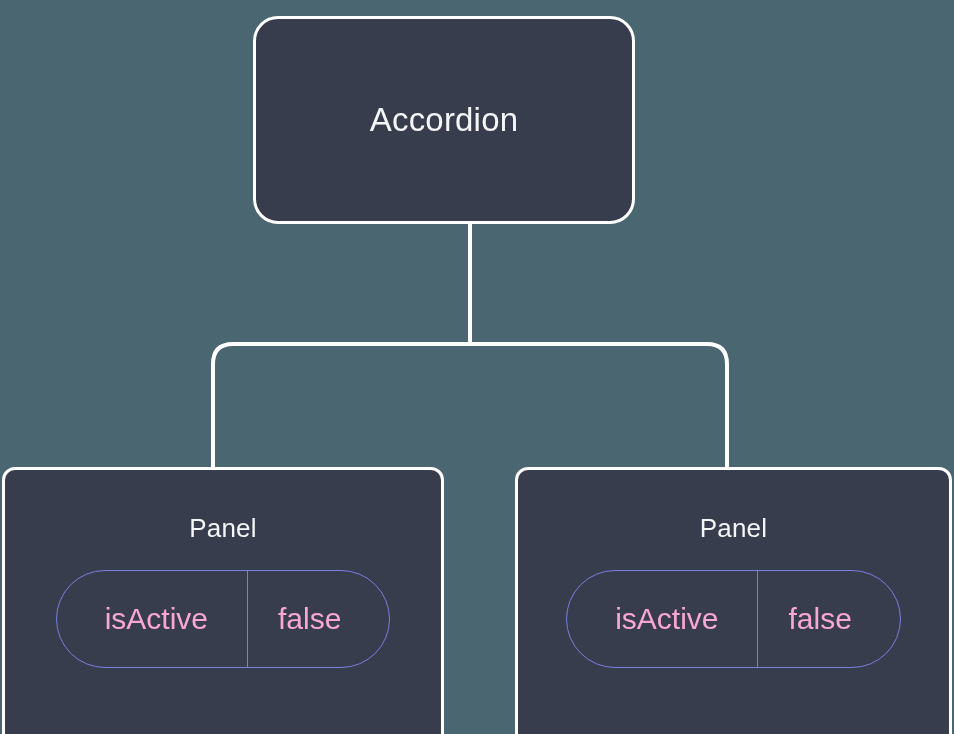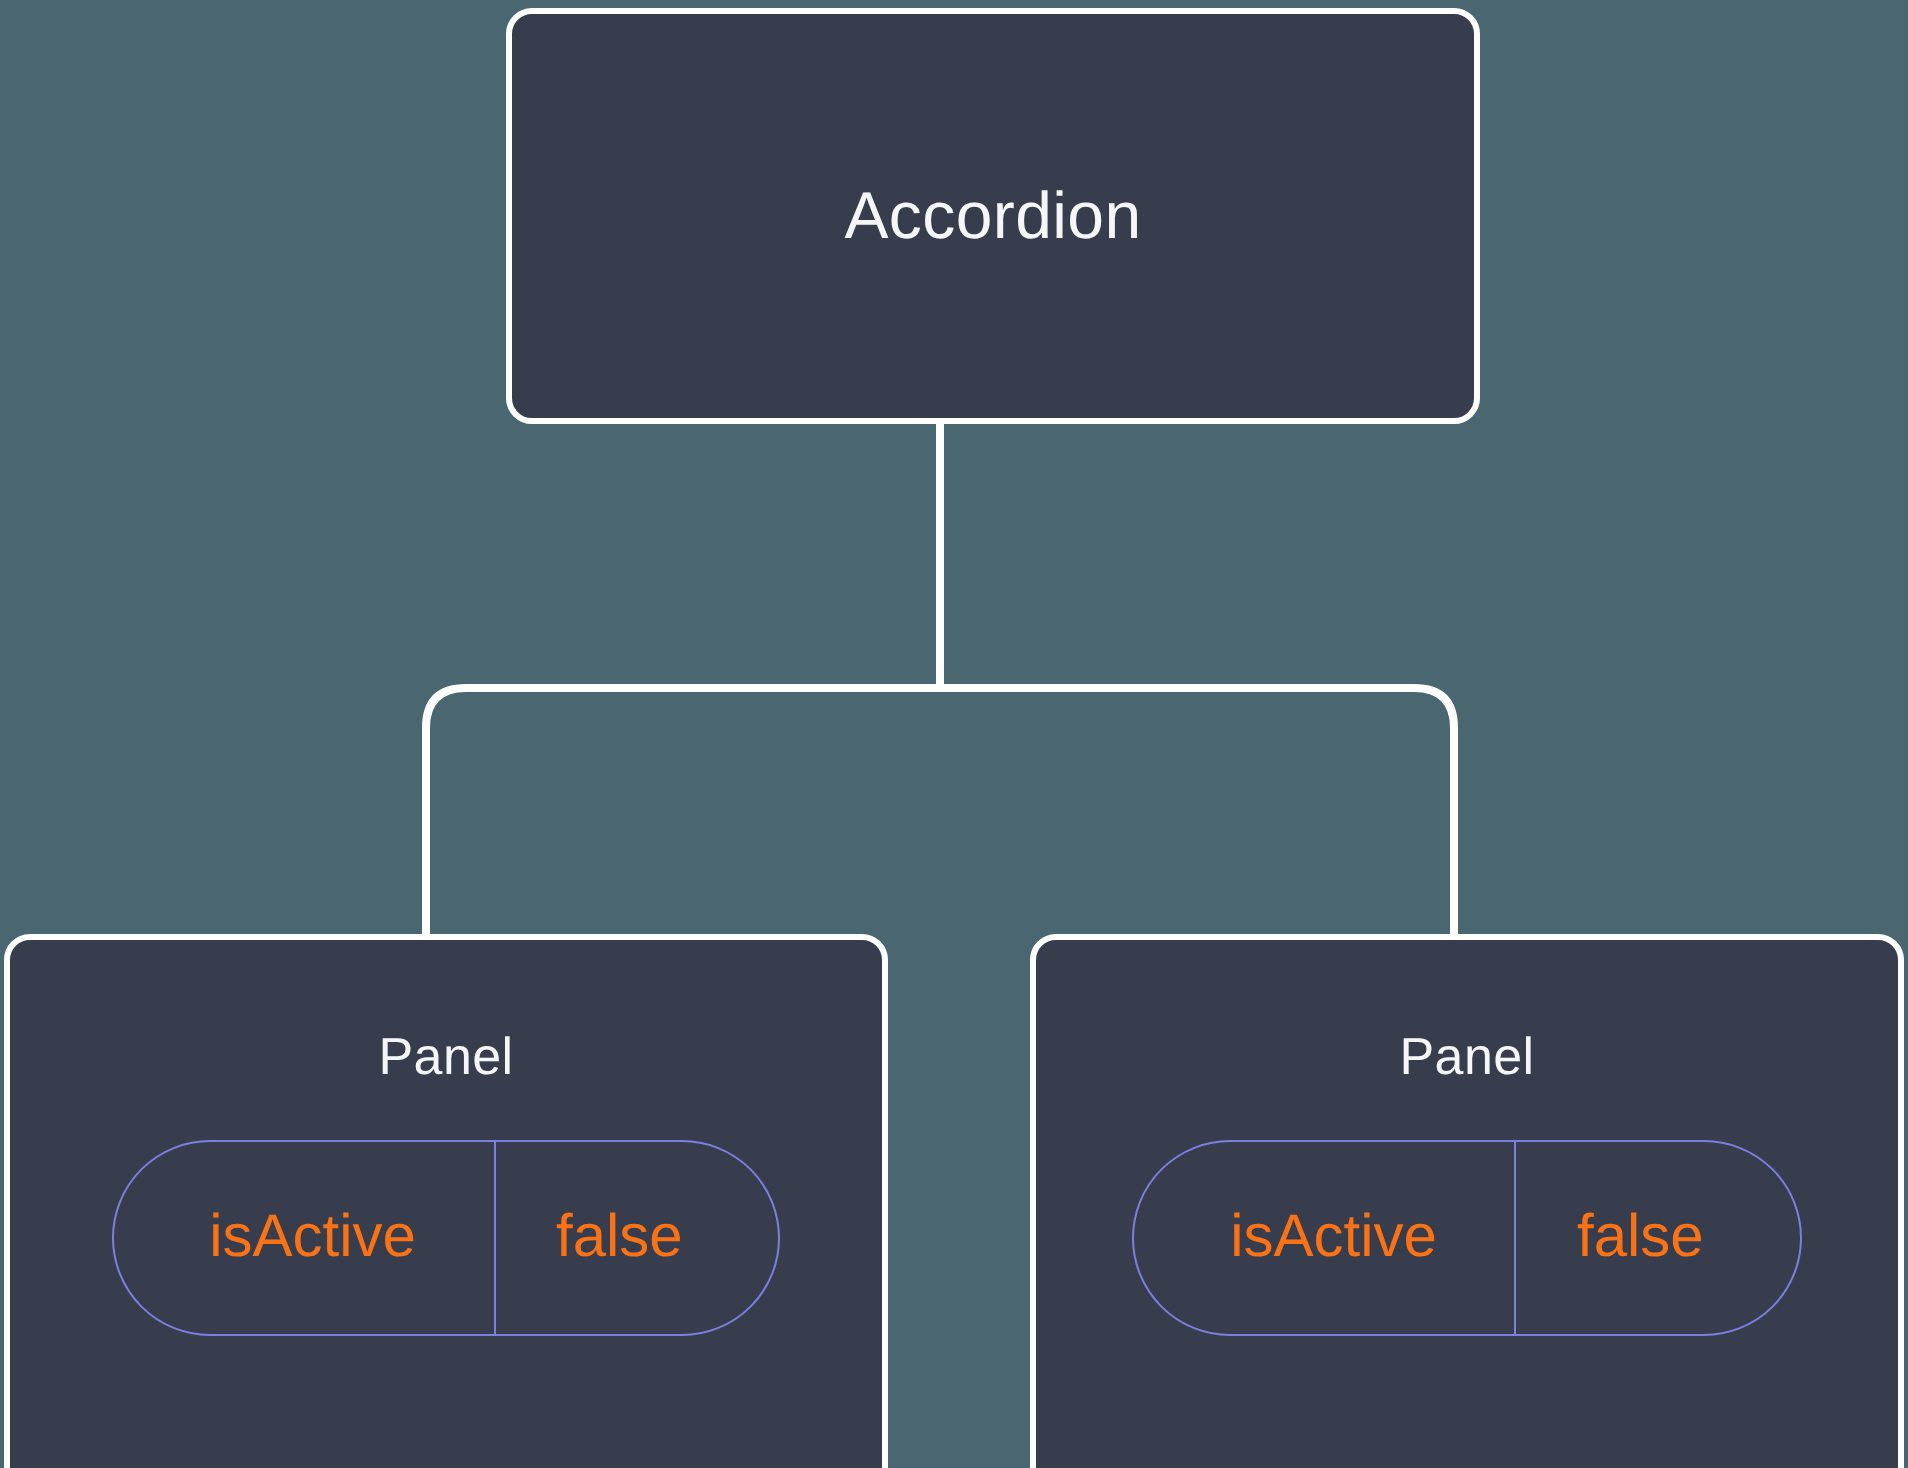--- a/index.html
+++ b/index.html
@@ -41,24 +41,25 @@
     border: 3px solid #ffffff;
     border-radius: 13px;
     display: flex;
     flex-direction: column;
     align-items: center;
     z-index: 2;
   }
 
   .node-root {
     left: 253px;
-    top: 4px;
-    width: 487px;
+    top: 16px;
+    width: 382px;
     height: 208px;
     justify-content: center;
+    border-radius: 25px;
   }
 
   .node-title {
     color: #f4f6f8;
     font-size: 33px;
     font-weight: 400;
     letter-spacing: 0.2px;
     line-height: 1.1;
     white-space: nowrap;
   }
@@ -94,21 +95,21 @@
     border-radius: 999px;
     height: 98px;
     background: transparent;
     overflow: hidden;
   }
 
   .badge-cell {
     display: flex;
     align-items: center;
     justify-content: center;
-    color: #f97316;
+    color: #f9a8d4;
     font-size: 30px;
     font-weight: 400;
     white-space: nowrap;
     line-height: 1;
   }
 
   .badge-key {
     padding: 0 39px 0 48px;
   }
 

